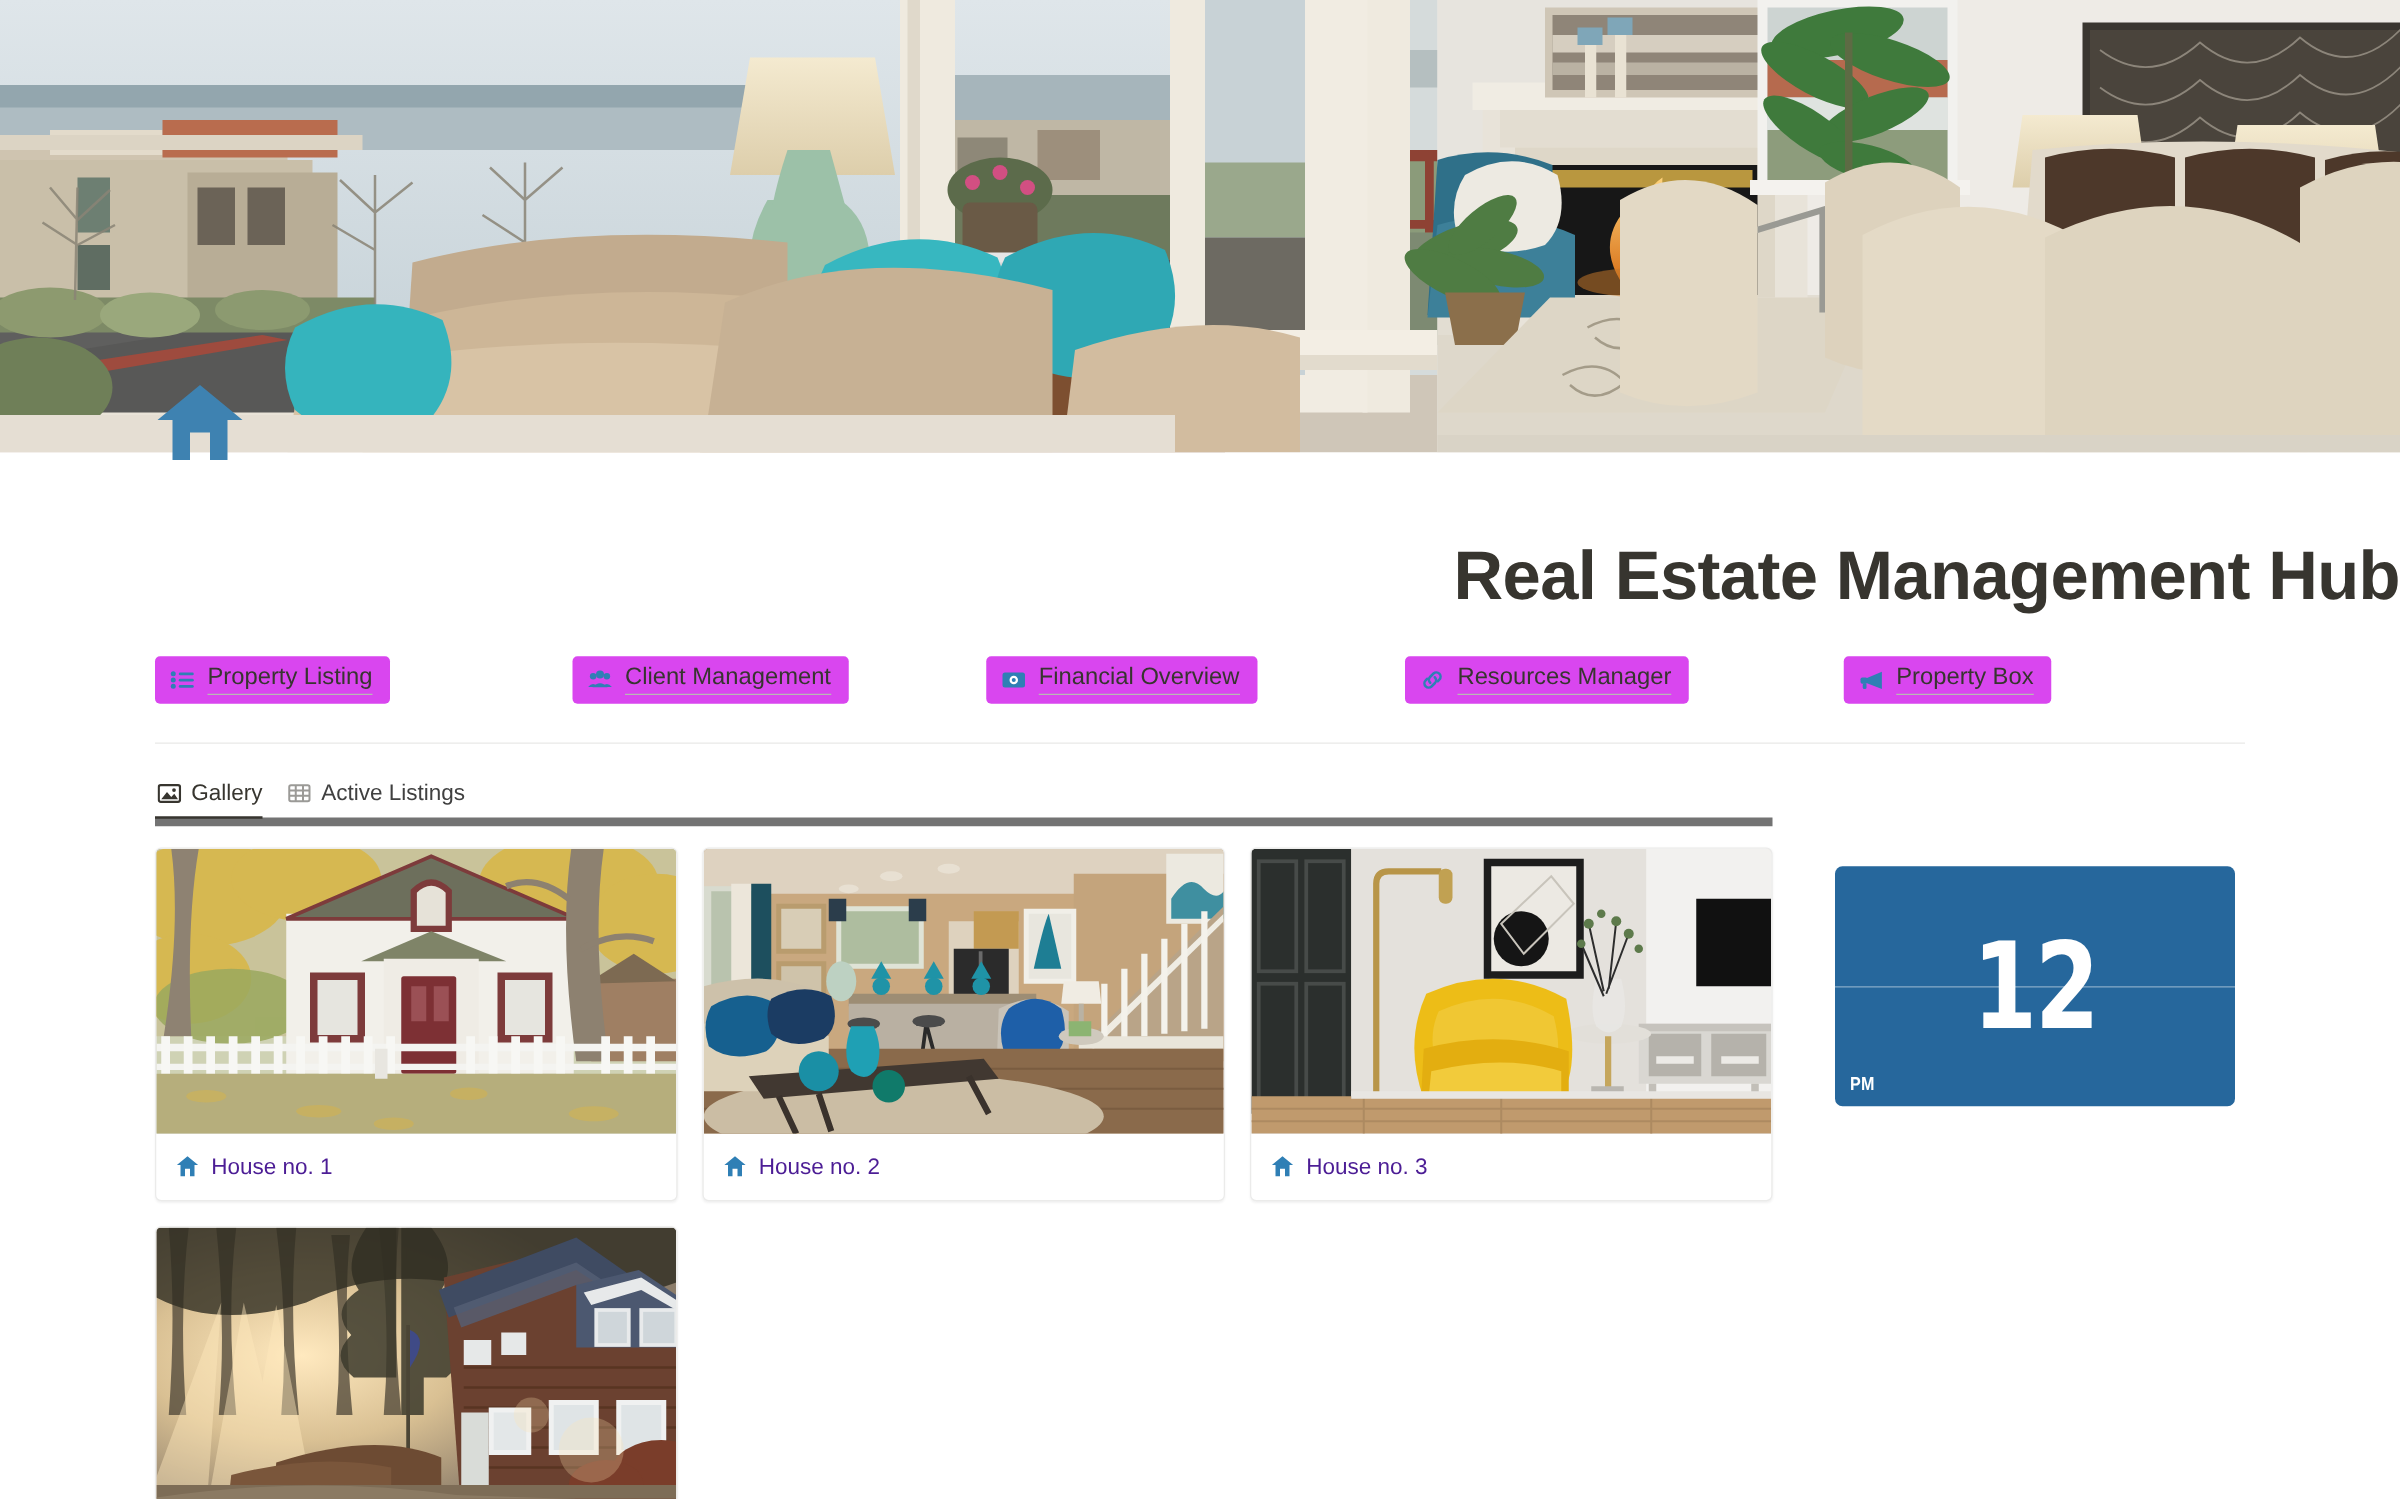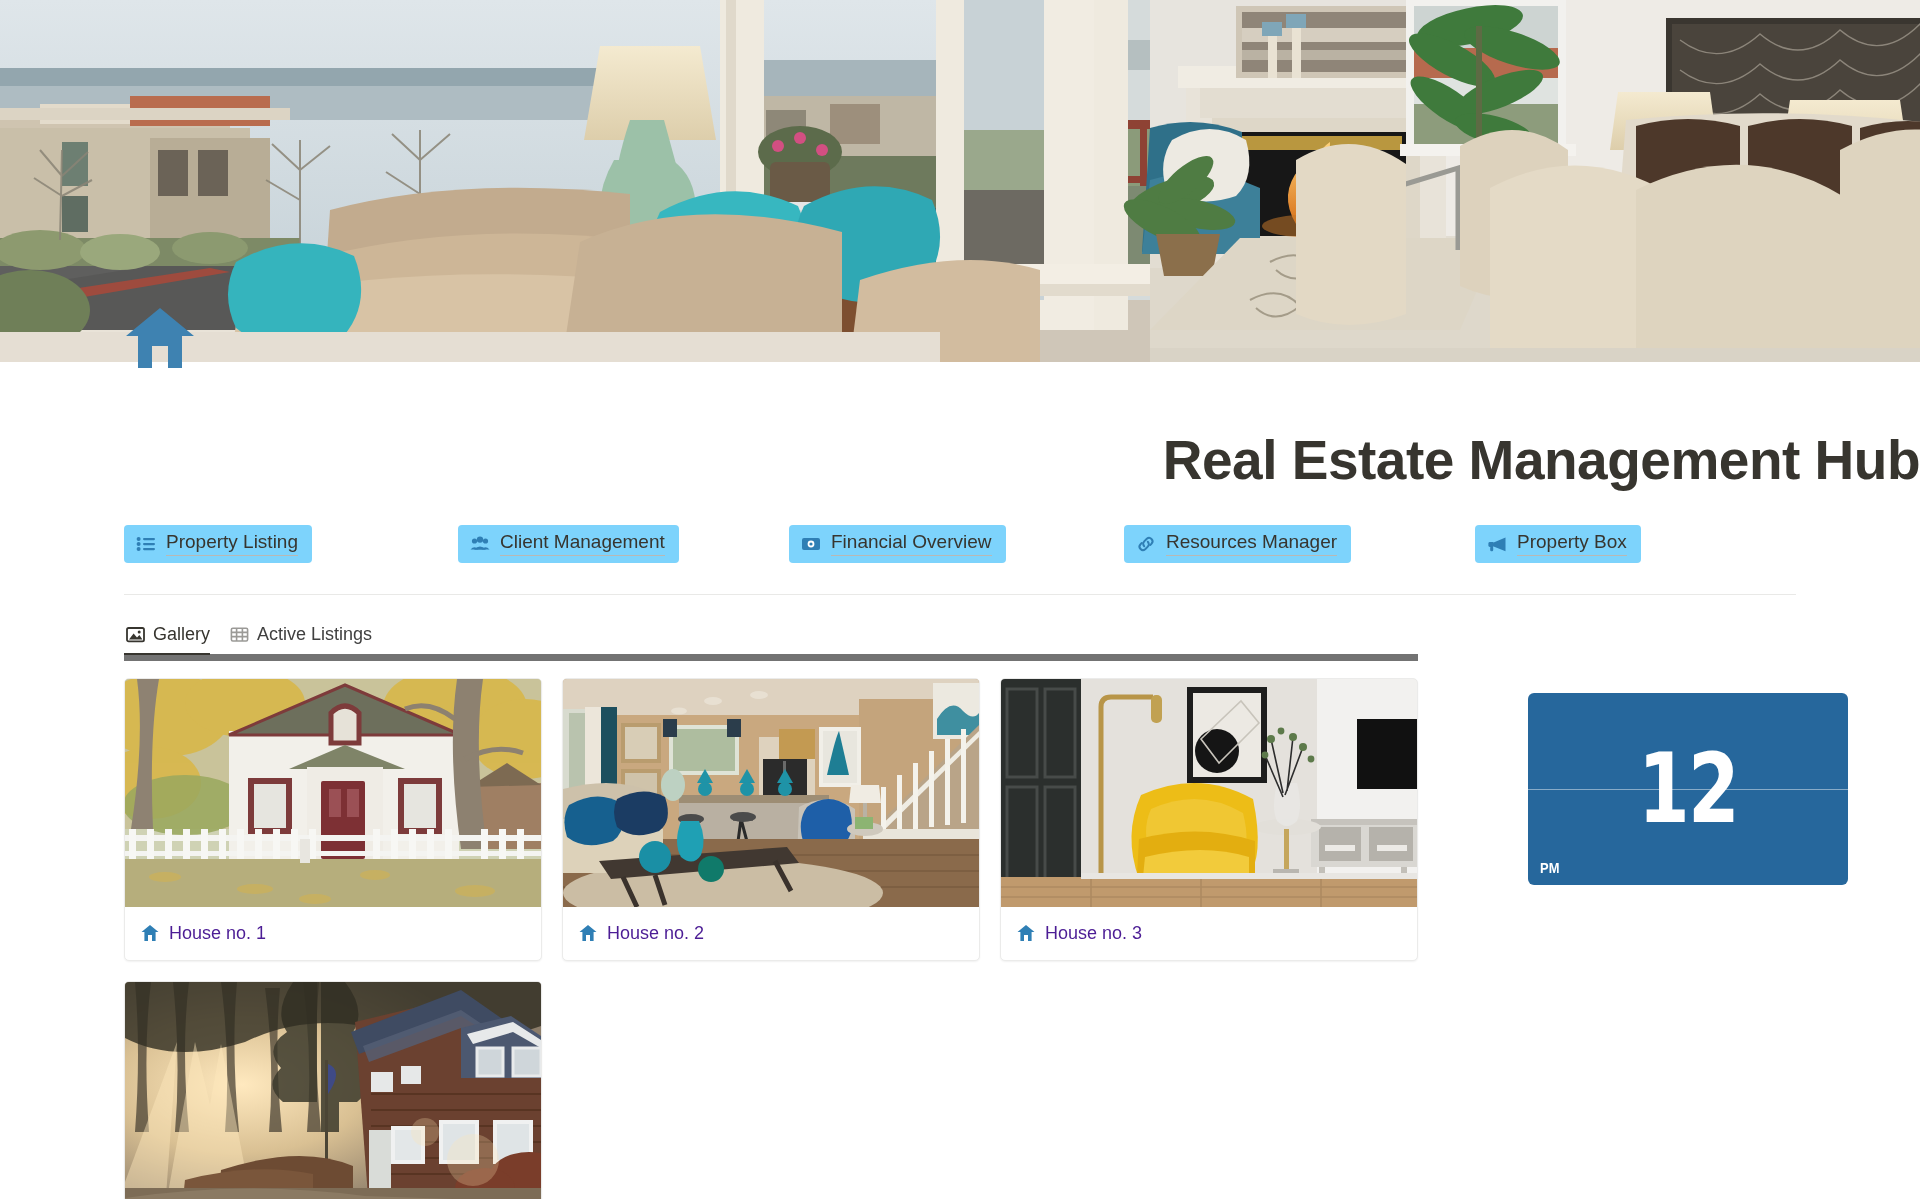--- a/index.html
+++ b/index.html
@@ -56,21 +56,21 @@
     height: 38px;
   }
   .chip {
     position: absolute;
     top: 0;
     height: 38px;
     display: flex;
     align-items: center;
     gap: 10px;
     padding: 0 14px 0 12px;
-    background: #7dd3fc;
+    background: #d946ef;
     border-radius: 4px;
     cursor: pointer;
     white-space: nowrap;
   }
   .chip-ico { width: 20px; height: 20px; flex: 0 0 20px; display:block; }
   .chip-label {
     font-size: 19px;
     color: #37352f;
     border-bottom: 1px solid #b9b8b4;
     padding-bottom: 1px;
@@ -150,21 +150,21 @@
     align-items: center;
     gap: 10px;
     padding: 0 16px;
   }
   .gcard-cap .hico { width: 18px; height: 18px; flex:0 0 18px; display:block; }
   .gcard-cap .ctext { font-size: 18px; color: #4c1d95; }
 
   
   .clock {
     position: absolute;
-    left: 1528px;
+    left: 1468px;
     top: 70px;
     width: 320px;
     height: 192px;
     display: flex;
     gap: 4px;
   }
   .flip {
     position: relative;
     flex: 1 1 0;
     background: #26679c;

